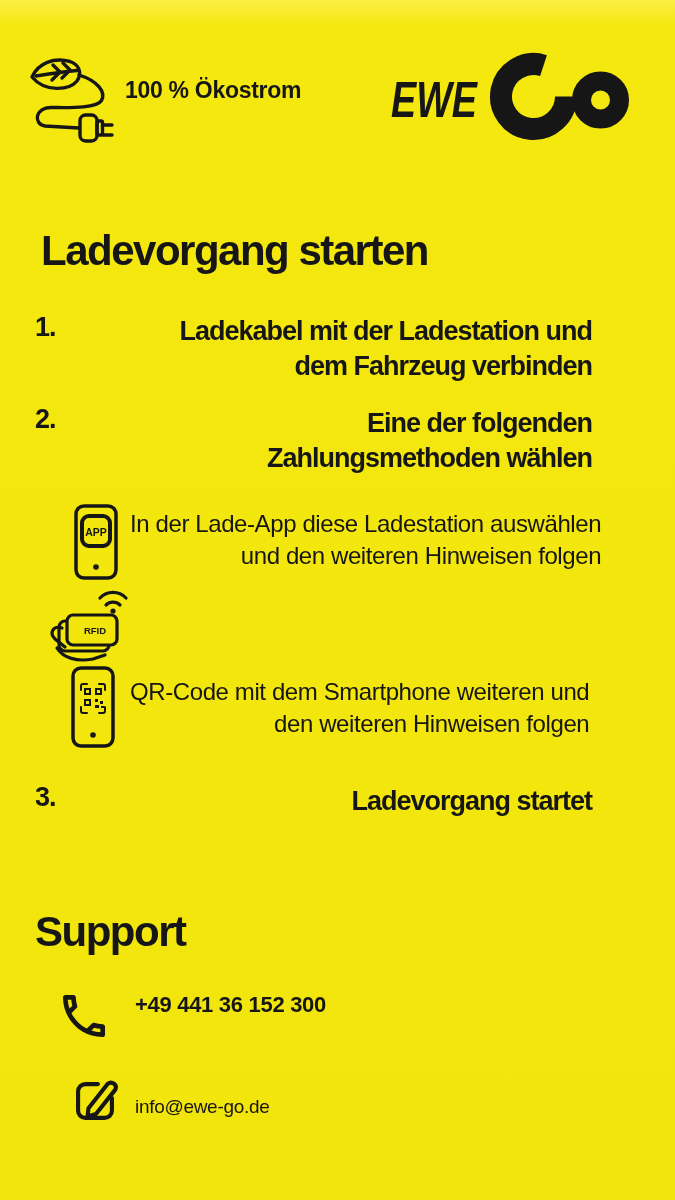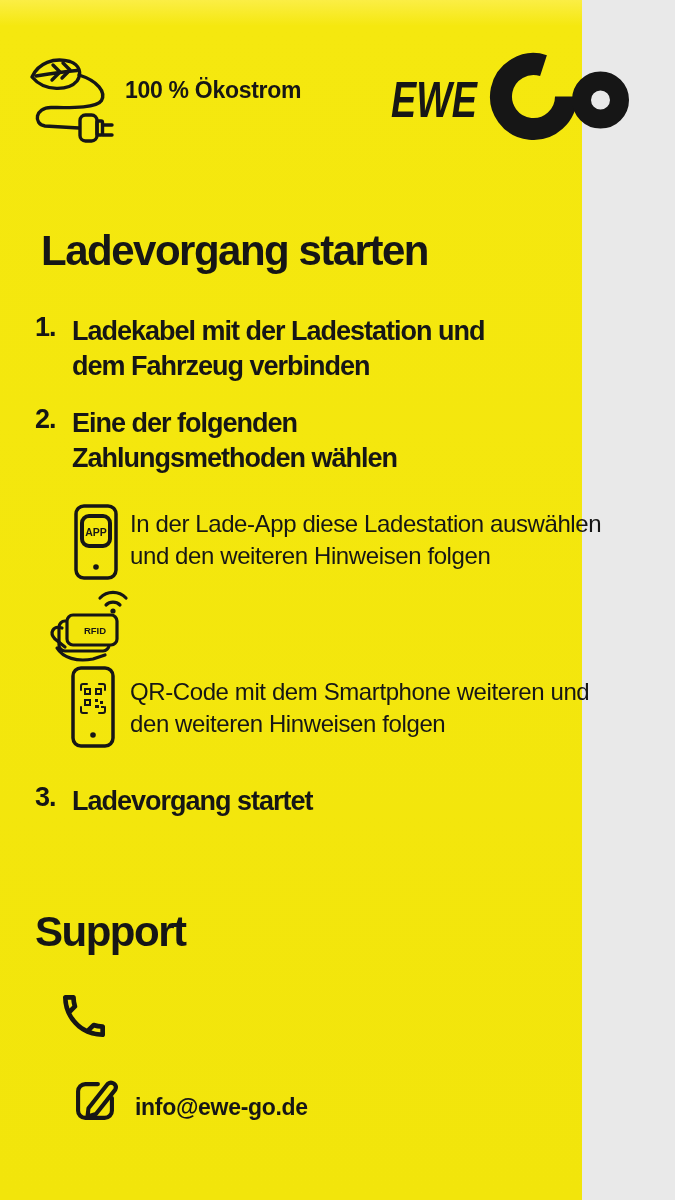--- a/index.html
+++ b/index.html
@@ -2,23 +2,24 @@
 <html lang="de"><head>
 <meta charset="utf-8">
 <style>
   html,body{margin:0;padding:0;}
   body{
     width:675px;height:1200px;overflow:hidden;
     font-family:"Liberation Sans","DejaVu Sans",sans-serif;
     background:#e9e9e9;
   }
   .poster{
-    position:relative;width:582px;height:1200px;
+    position:relative;width:675px;height:1200px;
     background:linear-gradient(180deg,#fbee45 0px,#f5e80f 26px,#f2e50b 100%);
     color:#161616;
+    text-align:right;
   }
   .abs{position:absolute;}
   svg{display:block;}
   .ink-stroke{stroke:#161616;fill:none;}
   .ink-fill{fill:#161616;}
 
   .eco-label{
     left:125px;top:76px;
     font-size:23px;font-weight:bold;letter-spacing:-0.3px;line-height:28px;
   }
@@ -51,21 +52,21 @@
   .pm-text-app{top:508px;}
   .pm-text-rfid{top:612px;}
   .pm-text-qr{top:676px;}
 
   .contact-text{
     left:135px;font-size:22px;line-height:30px;letter-spacing:-0.3px;
     white-space:nowrap;
   }
   .contact-phone{top:990px;}
   .contact-phone .strong{font-weight:bold;}
-  .contact-email{top:1092px;font-weight:bold;font-size:23px;}
+  .contact-email{top:1092px;font-weight:normal;font-size:19px;}
 
   .badge-text{
     font-family:"Liberation Sans","DejaVu Sans",sans-serif;
     font-weight:bold;fill:#161616;
   }
   .logo-ewe-text{
     font-family:"Liberation Sans","DejaVu Sans",sans-serif;
     font-weight:bold;font-style:italic;fill:#161616;
   }
 </style>
@@ -175,20 +176,21 @@
       <div>Ladevorgang startet</div>
     </div>
   </div>
 
   <h2 class="abs support-title">Support</h2>
 
   <svg class="abs" style="left:56px;top:988px;" width="56" height="56" viewBox="0 0 24 24">
     <path class="ink-fill" d="M6.54 5c.06.89.21 1.76.45 2.59l-1.2 1.2c-.41-1.2-.67-2.47-.76-3.79h1.51m9.86 12.02c.85.24 1.72.39 2.6.45v1.49c-1.32-.09-2.59-.35-3.8-.75l1.2-1.19M7.5 3H4c-.55 0-1 .45-1 1 0 9.39 7.61 17 17 17 .55 0 1-.45 1-1v-3.49c0-.55-.45-1-1-1-1.24 0-2.45-.2-3.57-.57-.1-.04-.21-.05-.31-.05-.26 0-.51.1-.71.29l-2.2 2.2c-2.83-1.44-5.15-3.75-6.59-6.59l2.2-2.2c.28-.28.36-.67.25-1.02C8.7 6.45 8.5 5.25 8.5 4c0-.55-.45-1-1-1z"></path>
   </svg>
   <div class="abs contact-text contact-phone">
+    <div class="strong">+49 441 36 152 300</div>
   </div>
 
   <svg class="abs" style="left:66px;top:1072px;" width="58" height="58" viewBox="0 0 24 24">
     <g class="ink-stroke" stroke-width="1.7" stroke-linecap="round" stroke-linejoin="round">
       <path d="M13.2 5 H8 a3 3 0 0 0 -3 3 v8 a3 3 0 0 0 3 3 h8 a3 3 0 0 0 3 -3 v-5.2"></path>
       <path d="M9.3 15 L17.3 4.9 a2 2 0 0 1 3.1 2.4 L12.4 17.4 L8.9 18.4 Z"></path>
     </g>
   </svg>
   <div class="abs contact-text contact-email">info@ewe-go.de</div>
 

